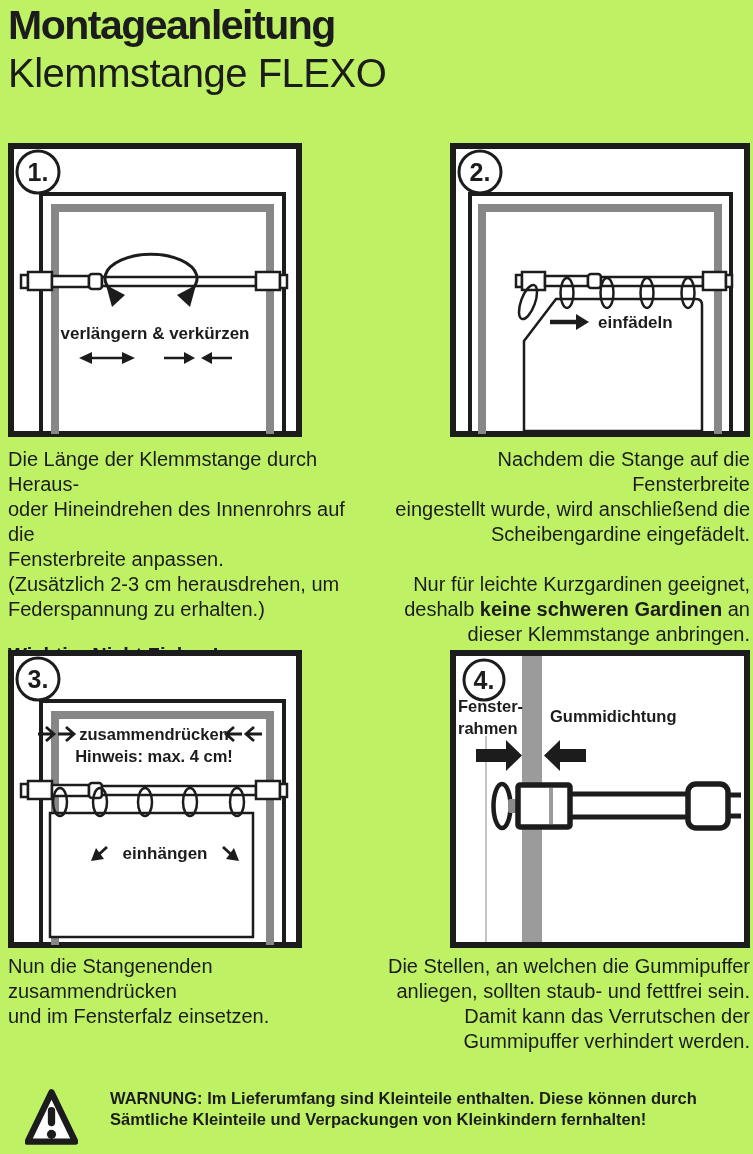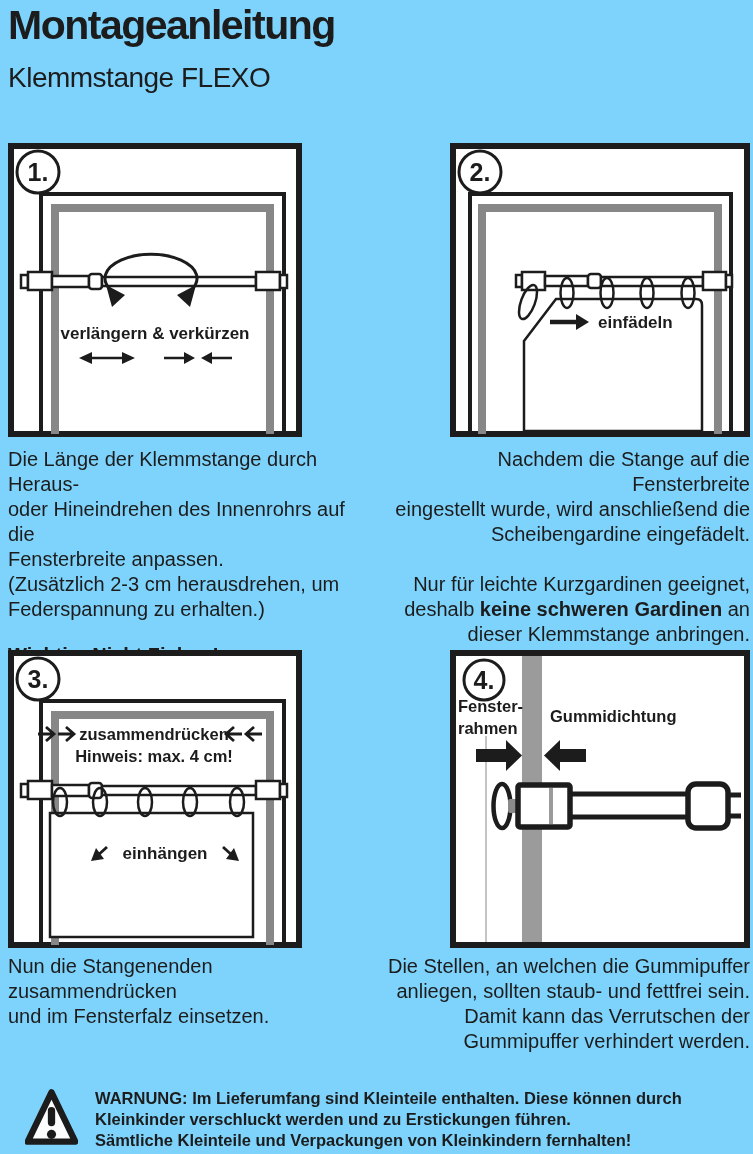--- a/index.html
+++ b/index.html
@@ -1,42 +1,42 @@
 <!DOCTYPE html>
 <html><head>
 <meta charset="utf-8">
 <style>
   html,body { margin:0; padding:0; background:#fff; }
   .page {
     position:relative; width:753px; height:1154px; overflow:hidden;
-    background:#7dd3fc; color:#1c1c1c;
+    background:#bef264; color:#1c1c1c;
     font-family:"Liberation Sans", sans-serif;
   }
   .title {
     position:absolute; left:8px; top:2px;
     font-size:41px; font-weight:800; letter-spacing:-1.5px; line-height:1.15;
   }
   .subtitle {
-    position:absolute; left:8px; top:62px;
-    font-size:28px; font-weight:400; letter-spacing:-0.5px; line-height:1.15;
+    position:absolute; left:8px; top:50px;
+    font-size:40px; font-weight:400; letter-spacing:-0.5px; line-height:1.15;
   }
   .panel { position:absolute; }
   .panel svg { display:block; }
   svg text {
     font-family:"Liberation Sans", sans-serif;
     fill:#1c1c1c; font-weight:bold;
   }
   .txt { position:absolute; font-size:20px; line-height:25px; }
   .txt.right { text-align:right; }
   .txt .important { font-weight:bold; margin-top:21px; }
   .txt .para2 { margin-top:25px; }
   b { font-weight:bold;margin-top:10px; }
   .warning {
     position:absolute; left:25px; top:1086px;
-    display:flex; align-items:flex-start; gap:17px;
+    display:flex; align-items:flex-start; gap:32px;
   }
   .warning-text { font-size:16.5px; font-weight:bold; line-height:21px; padding-top:2px; }
   
   .pframe { fill:#fff; stroke:#1c1c1c; stroke-width:6; }
   .winB   { fill:none; stroke:#1c1c1c; stroke-width:4; }
   .winG   { fill:none; stroke:#878787; stroke-width:8; }
   .rod    { fill:#fff; stroke:#1c1c1c; stroke-width:2.5; }
   .ring   { fill:none; stroke:#1c1c1c; stroke-width:2.5; }
   .badge  { fill:#fff; stroke:#1c1c1c; stroke-width:3; }
   .num    { font-size:25px; }
@@ -222,18 +222,17 @@
   </div>
 
   <div class="warning">
     <svg width="53" height="62" viewBox="0 0 58 64">
       <path d="M29,5 L55,59 L3,59 Z" fill="#fff" stroke="#1c1c1c" stroke-width="7" stroke-linejoin="round"></path>
       <rect x="25" y="21" width="8" height="21" rx="4" fill="#1c1c1c"></rect>
       <circle cx="29" cy="51" r="5" fill="#1c1c1c"></circle>
     </svg>
     <div class="warning-text">
       <div>WARNUNG: Im Lieferumfang sind Kleinteile enthalten. Diese können durch</div>
-      <div>Kleinkinder verschluckt werden und zu Erstickungen führen.</div>
       <div>Sämtliche Kleinteile und Verpackungen von Kleinkindern fernhalten!</div>
     </div>
   </div>
 
 </div>
 
 </body></html>

